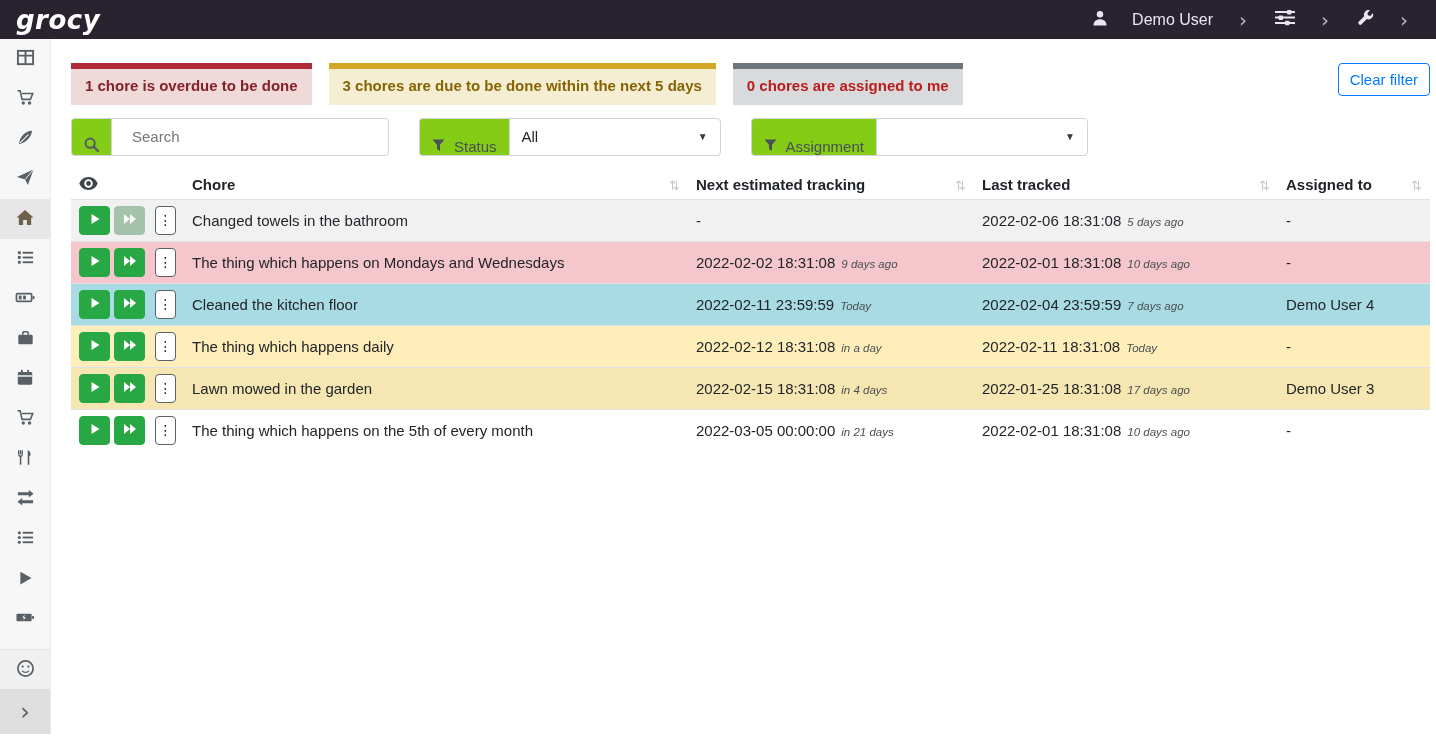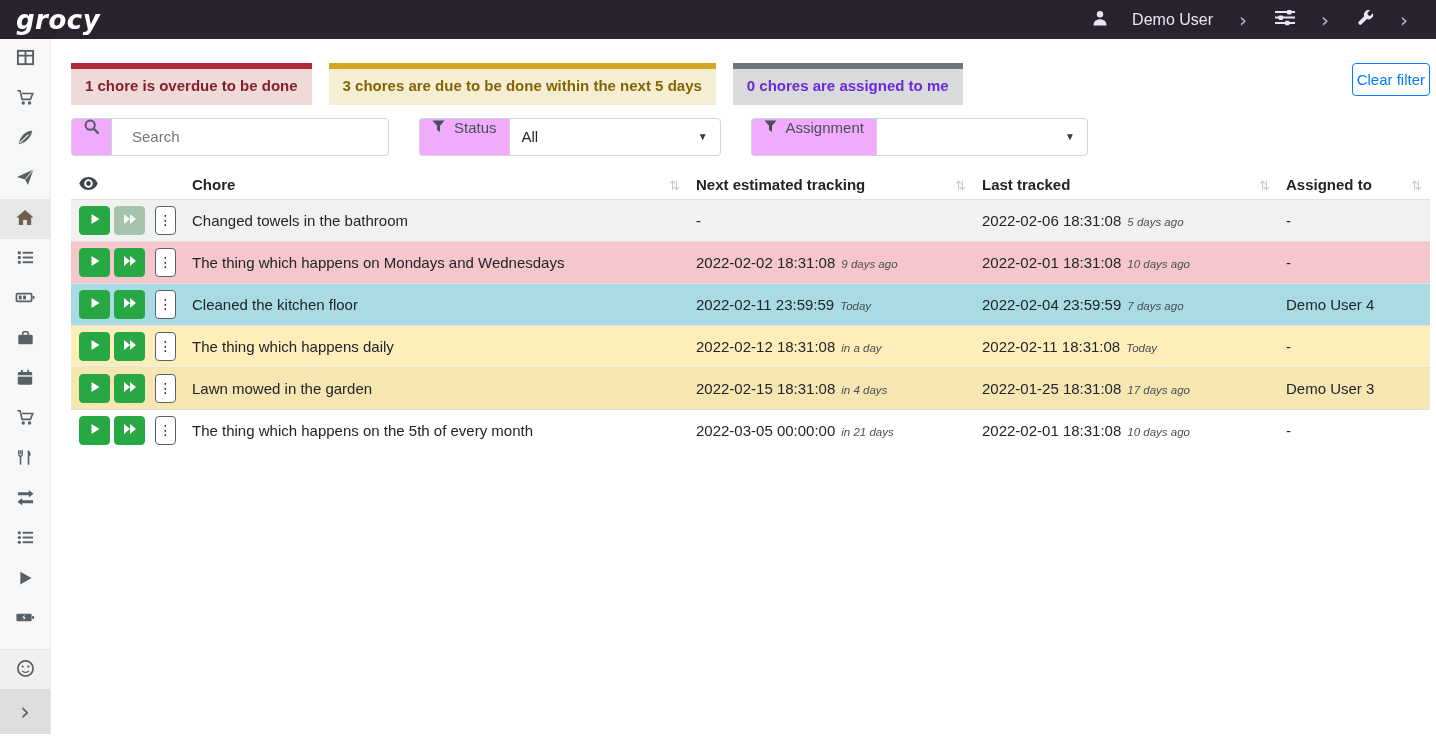--- a/index.html
+++ b/index.html
@@ -72,31 +72,31 @@
     border-top: 6px solid #888;
     padding: 7px 14px 9px 14px;
     font-weight: bold;
     white-space: nowrap;
     cursor: pointer;
     line-height: 1.3;
   }
   .clear-filter {
     margin-left: auto;
     border: 1px solid var(--blue, #007bff); color: var(--blue, #007bff); background: #fff;
-    border-radius: 4px; padding: 7px 4px; font-size: 15px; cursor: pointer; font-family: inherit;
+    border-radius: 4px; padding: 7px 11px; font-size: 15px; cursor: pointer; font-family: inherit;
     white-space: nowrap;
   }
 
   
   .filter-row { display: flex; gap: 30px; margin-top: 13px; }
   .input-group { display: flex; height: 38px; }
   .ig-text {
-    display: flex; align-items: flex-start; gap: 9px;
+    display: flex; align-items: flex-end; gap: 9px;
     padding: 0 12px;
-    background: #f0abfc;
+    background: #84cc16;
     border: 1px solid #ced4da; border-right: 0;
     border-radius: 4px 0 0 4px;
     color: #495057;
   }
   .search-input {
     width: 278px; border: 1px solid #ced4da; border-radius: 0 4px 4px 0;
     padding: 0 20px; font-size: 15px; font-family: inherit; color: #495057; outline: none;
   }
   .select {
     display: flex; align-items: center; justify-content: space-between;
@@ -299,21 +299,21 @@
     </div>
   </nav>
 
   <main class="content">
 
 
     <div class="banner-row">
 
       <div class="banner" style="border-top-color: rgb(176, 42, 55); background: rgb(239, 217, 217); color: rgb(132, 32, 41);">1 chore is overdue to be done</div>
         <div class="banner" style="border-top-color: rgb(211, 166, 37); background: rgb(246, 238, 210); color: rgb(133, 100, 4);">3 chores are due to be done within the next 5 days</div>
-        <div class="banner" style="border-top-color: rgb(110, 119, 126); background: rgb(217, 218, 219); color: #6d28d9;">0 chores are assigned to me</div>
+        <div class="banner" style="border-top-color: rgb(110, 119, 126); background: rgb(217, 218, 219); color: #b91c1c;">0 chores are assigned to me</div>
         <button class="clear-filter">Clear filter</button>
     </div>
 
     <div class="filter-row">
       <div class="input-group">
         <span class="ig-text">
           <span>
             <svg width="15" height="15" viewBox="0 0 15 15">
                 <circle cx="6.2" cy="6.2" r="4.6" fill="none" stroke="#555c62" stroke-width="2"></circle>
                 <line x1="9.8" y1="9.8" x2="14" y2="14" stroke="#555c62" stroke-width="2.4" stroke-linecap="round"></line>

